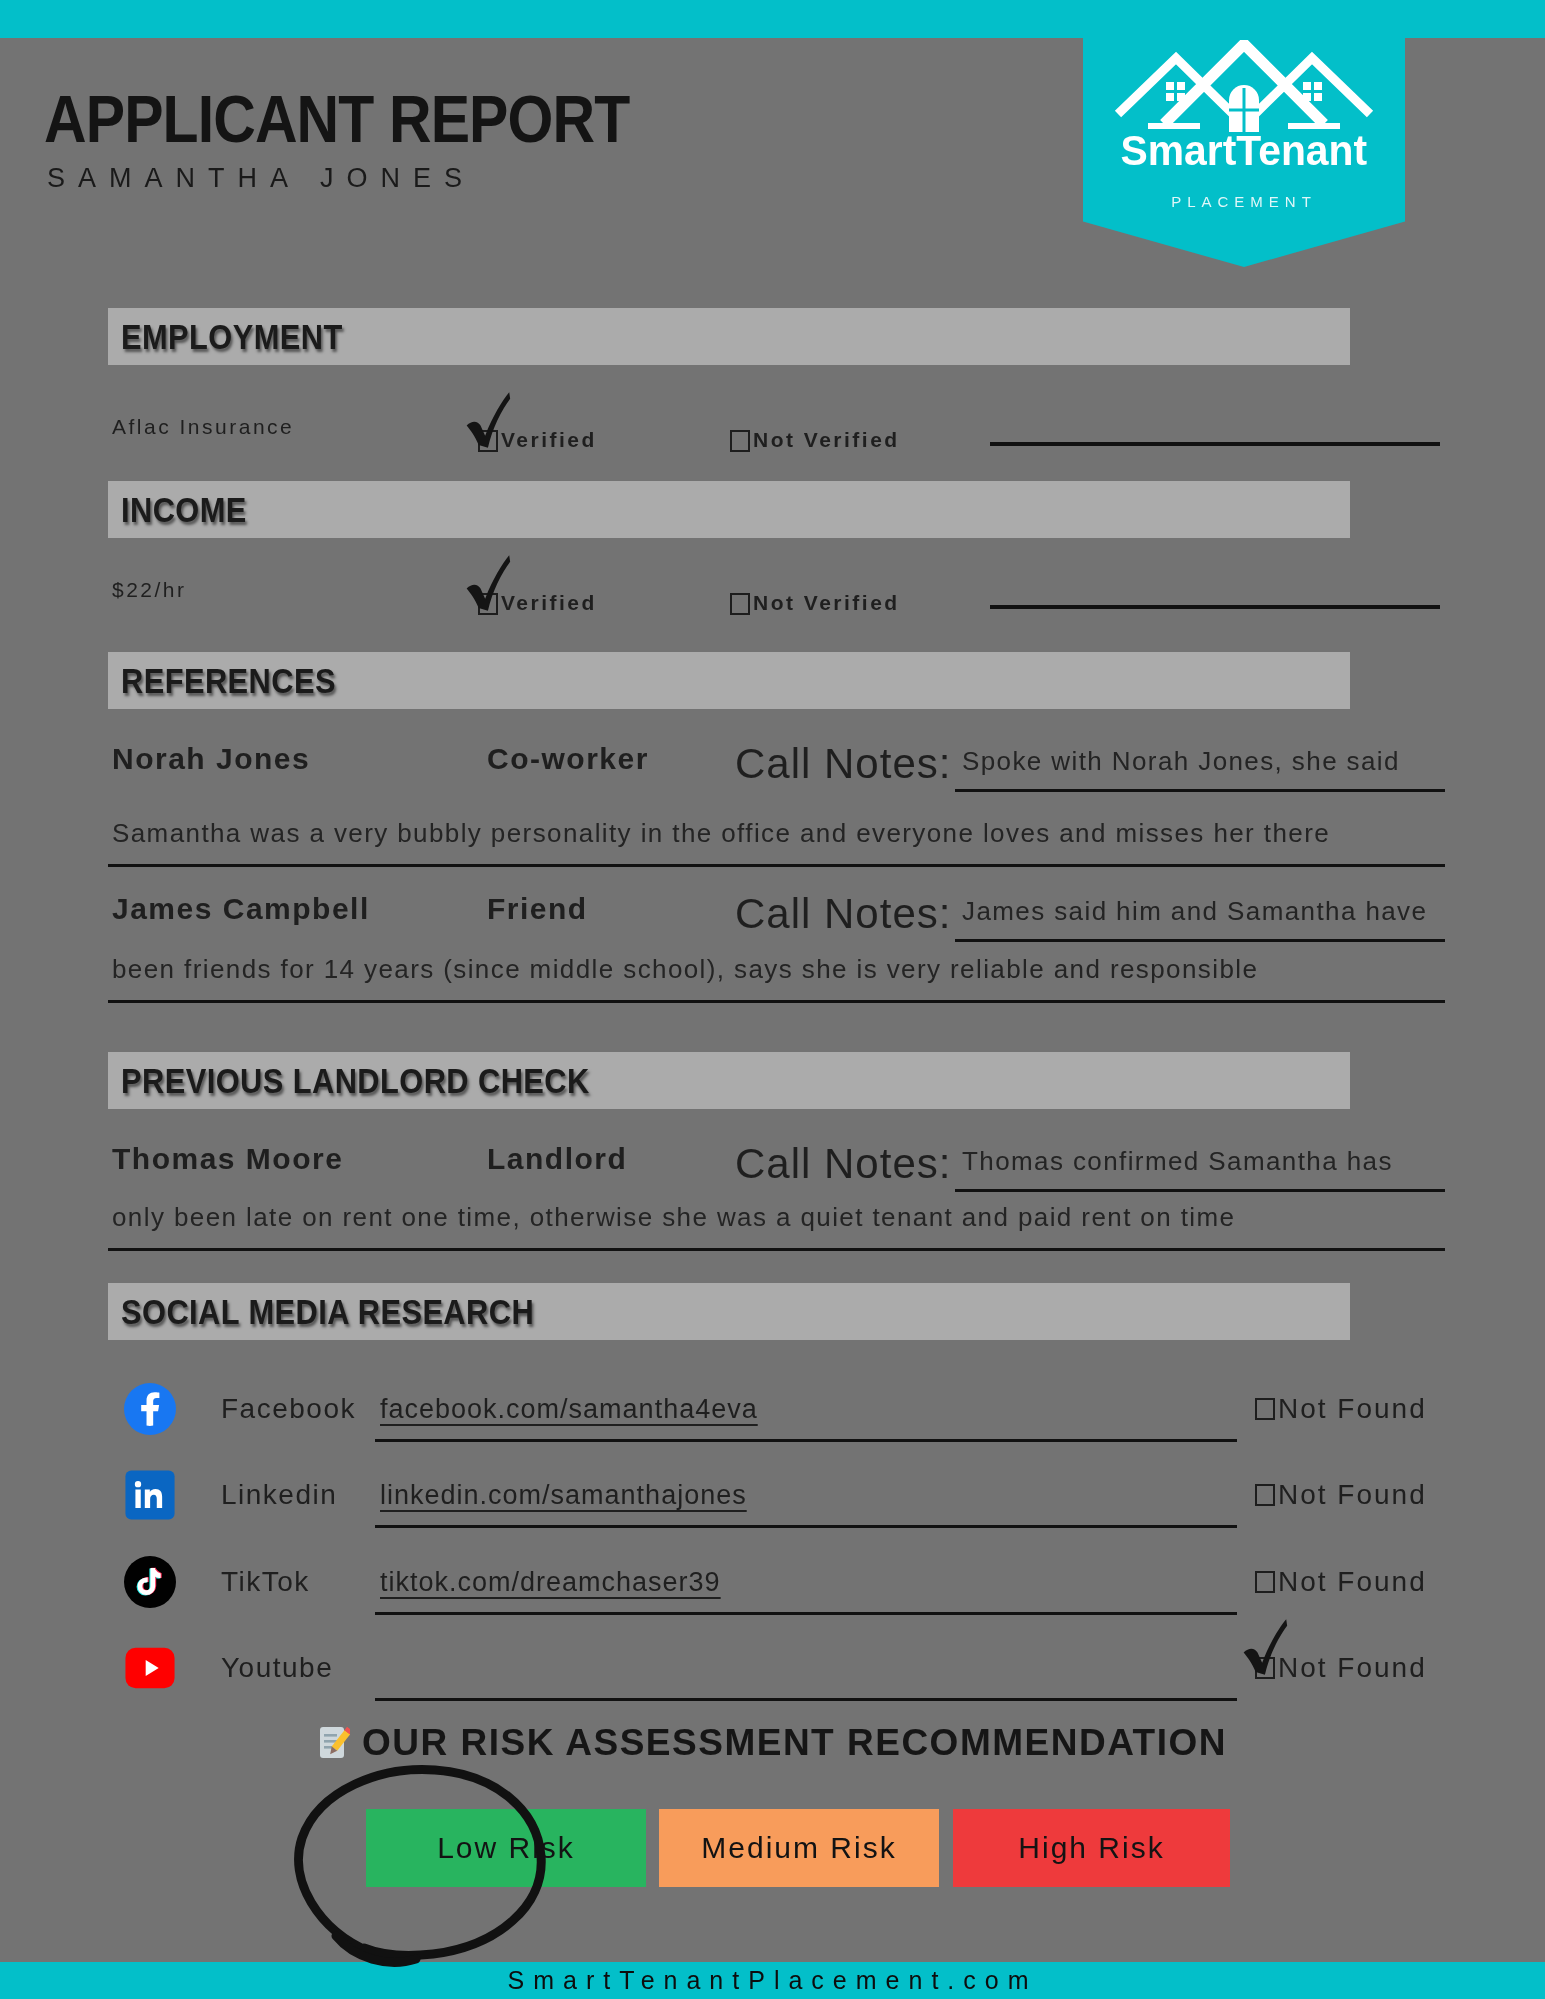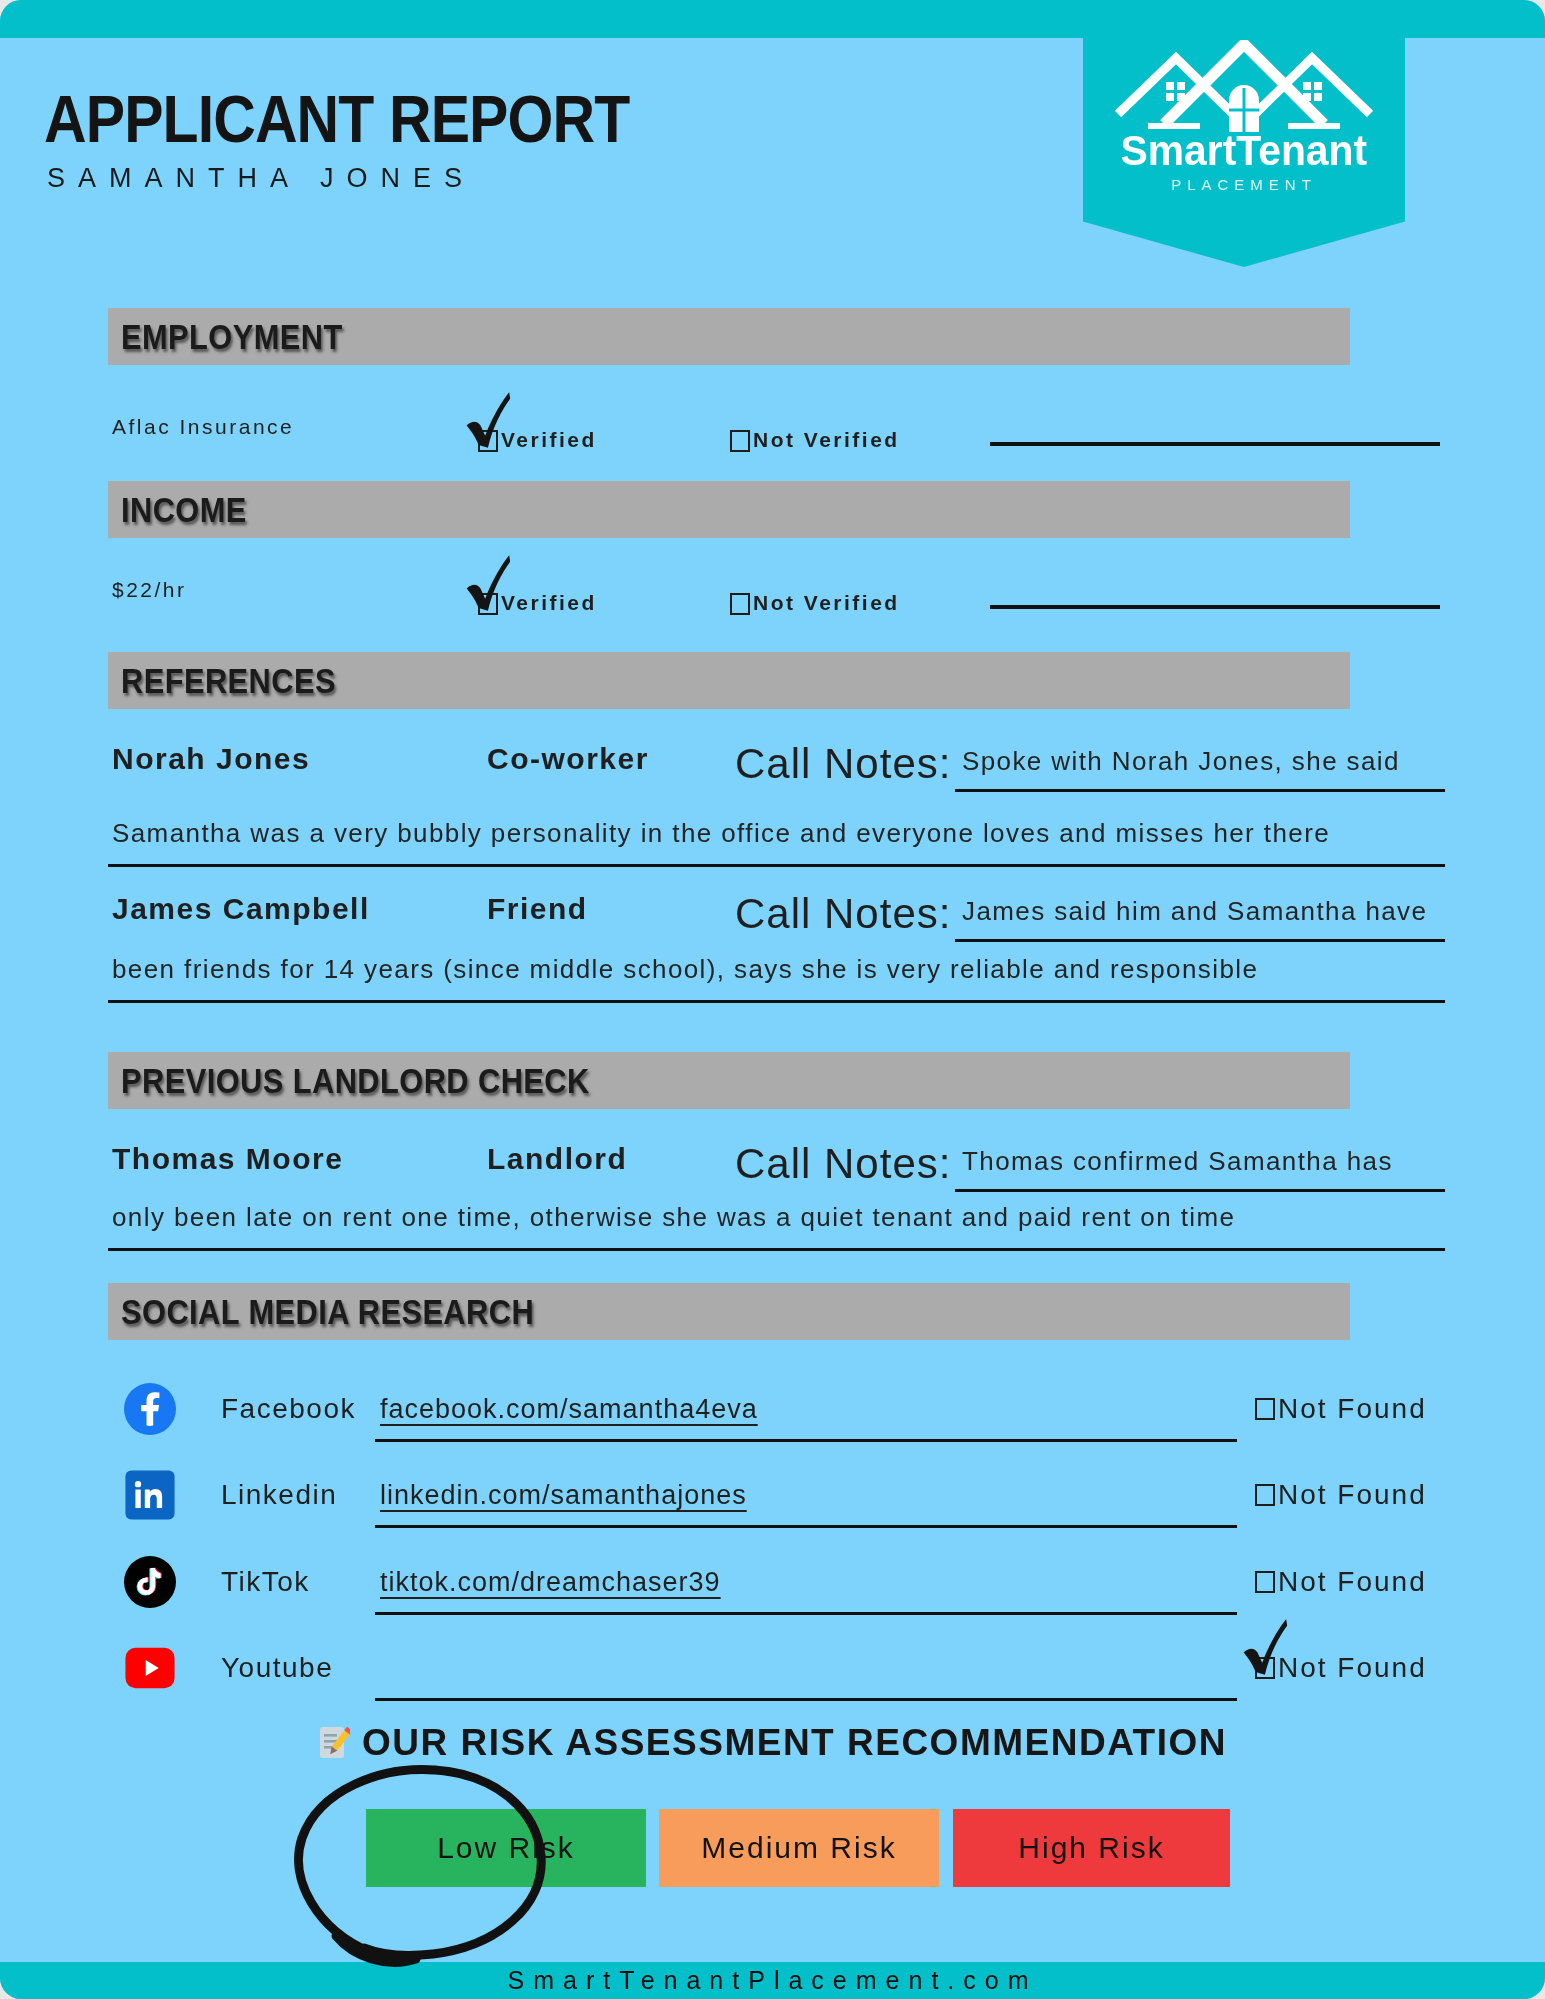--- a/index.html
+++ b/index.html
@@ -1,40 +1,40 @@
 <!DOCTYPE html>
 <html><head>
 <meta charset="utf-8">
 <style>
   * { margin:0; padding:0; box-sizing:border-box; }
   html,body { background:#e8e8e8; }
   .page {
     position:relative; width:1545px; height:1999px; margin:0 auto;
-    background:#7dd3fc; overflow:hidden;
-    font-family:"Liberation Sans", sans-serif; color:#1f1f1f;border-radius:21px;
+    background:#737373; overflow:hidden;
+    font-family:"Liberation Sans", sans-serif; color:#1f1f1f;
   }
   
   .topbar  { position:absolute; left:0; top:0; width:100%; height:38px; }
   .footbar { position:absolute; left:0; top:1962px; width:100%; height:37px;
              text-align:center; }
   .footbar span { line-height:37px; font-size:25px; letter-spacing:9px; color:#0d0d0d; }
 
   
   .title { position:absolute; left:44px; top:80px; font-size:67px; font-weight:800;
            color:#141414; white-space:nowrap; }
   .title span { display:inline-block; transform:scaleX(0.88); transform-origin:left; letter-spacing:-1px; }
   .subtitle { position:absolute; left:47px; top:163px; font-size:27px; letter-spacing:13px; color:#1a1a1a; }
 
   
   .badge { position:absolute; left:1083px; top:0; width:322px; height:267px;
            clip-path:polygon(0 0,100% 0,100% 83%,50% 100%,0 83%); text-align:center; }
   .badge .houses { margin-top:40px; }
   .badge .brand { margin-top:-10px; font-size:43px; font-weight:800; color:#ffffff; letter-spacing:0; }
   .badge .brand span { display:inline-block; transform:scaleX(0.95); }
-  .badge .sub { margin-top:1px; font-size:15px; letter-spacing:6px; color:rgba(255,255,255,0.88); }
+  .badge .sub { margin-top:18px; font-size:15px; letter-spacing:6px; color:rgba(255,255,255,0.88); }
 
   
   .section-bar { position:absolute; left:108px; width:1242px; height:57px; }
   .section-bar span { display:inline-block; transform:scaleX(0.88); transform-origin:left;
     margin-left:13px; line-height:57px; font-size:35px; font-weight:700; color:#1b1b1b;
     letter-spacing:0.5px; text-shadow:2px 3px 3px rgba(0,0,0,0.5); white-space:nowrap; }
 
   
   .vrow { position:absolute; left:0; width:100%; height:50px; font-size:21px; letter-spacing:2.5px; }
   .vrow .val { position:absolute; left:112px; line-height:50px; }

